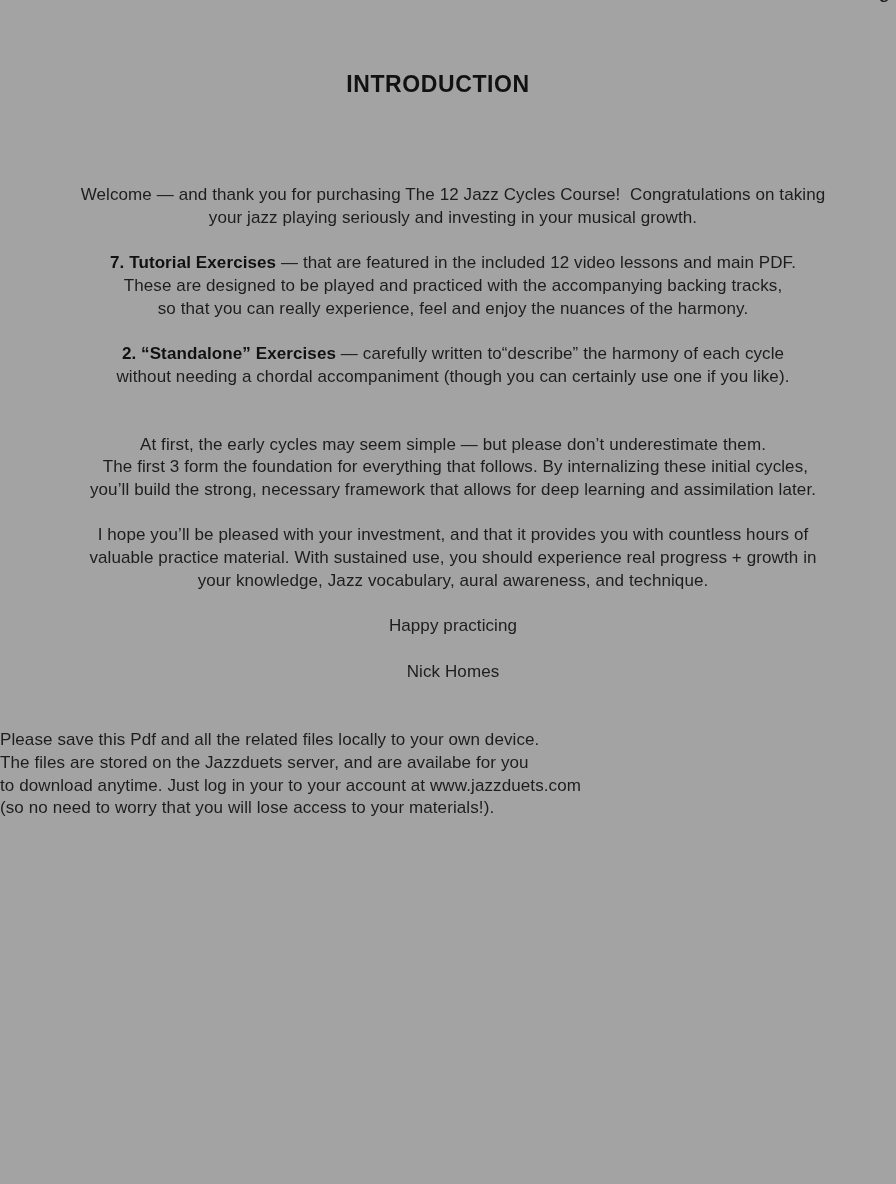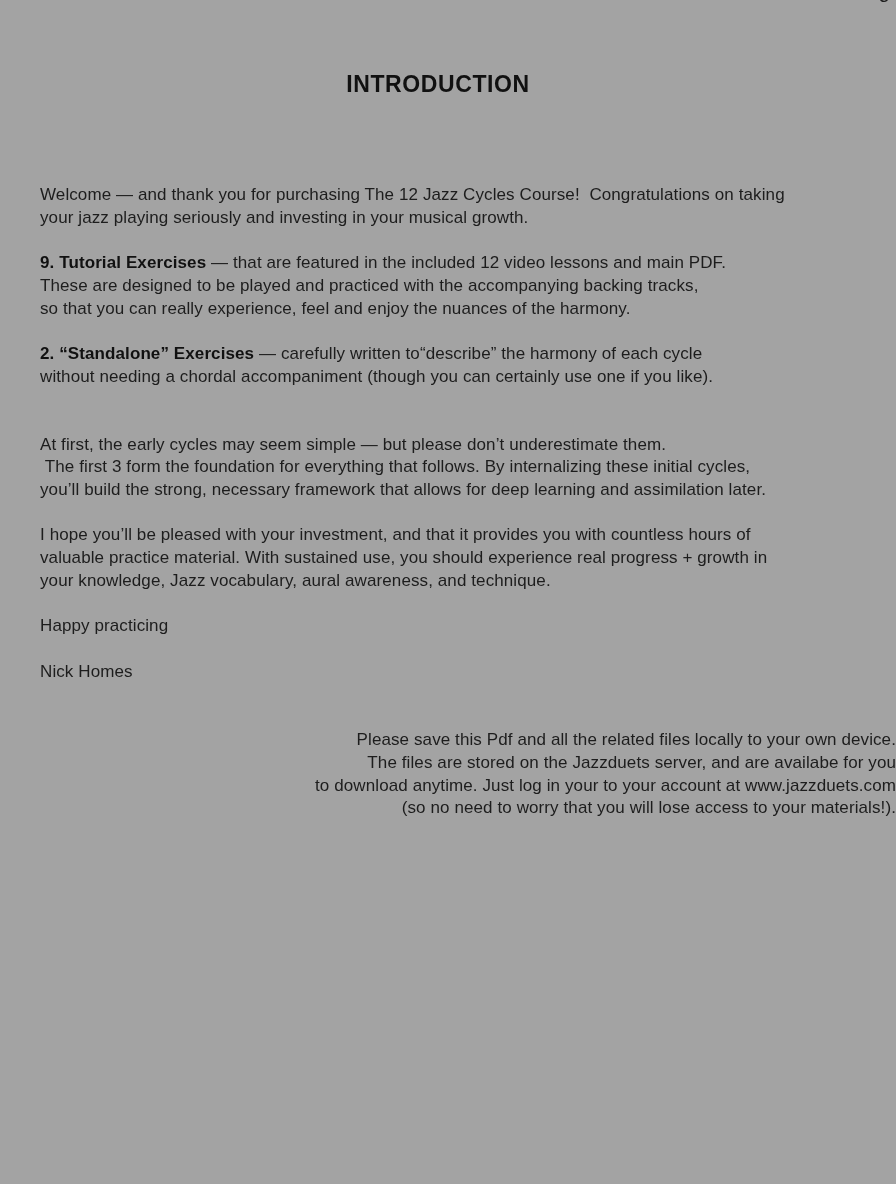--- a/index.html
+++ b/index.html
@@ -30,55 +30,56 @@
   }
   .body-text {
     margin: 86px 30px 0 40px;
     font-size: 17px;
     line-height: 22.7px;
     letter-spacing: 0.1px;
   }
   .body-text p {
     margin: 0 0 22.7px 0;
     white-space: pre-wrap;
+    text-align: center;
   }
   .body-text p.extra-gap {
     margin-bottom: 45.4px;
   }
   .body-text strong { font-weight: bold; color: #111; }
   .section-title {
     margin: 62px 37px 0 0;
     text-align: center;
     font-size: 27px;
     font-weight: bold;
     letter-spacing: 0.2px;
     color: #111;
   }
   .download-text {
     margin: 46px 0 0 0;
-    text-align: right;
+    text-align: left;
     font-size: 17px;
     line-height: 22.7px;
     letter-spacing: 0.1px;
     white-space: pre-line;
   }
 </style>
 </head>
 <body>
 
 <div class="page">
 
   <div class="page-number">3</div>
 
   <h1 class="doc-title">INTRODUCTION</h1>
 
   <div class="body-text">
     <p><span>Welcome — and thank you for purchasing The 12 Jazz Cycles Course!  Congratulations on taking
 your jazz playing seriously and investing in your musical growth.</span></p>
-    <p><strong>9. Tutorial Exercises</strong><span> — that are featured in the included 12 video lessons and main PDF.
+    <p><strong>7. Tutorial Exercises</strong><span> — that are featured in the included 12 video lessons and main PDF.
 These are designed to be played and practiced with the accompanying backing tracks,
 so that you can really experience, feel and enjoy the nuances of the harmony.</span></p>
     <p class="extra-gap"><strong>2. “Standalone” Exercises</strong><span> — carefully written to“describe” the harmony of each cycle
 without needing a chordal accompaniment (though you can certainly use one if you like).</span></p>
     <p><span>At first, the early cycles may seem simple — but please don’t underestimate them.
  The first 3 form the foundation for everything that follows. By internalizing these initial cycles,
 you’ll build the strong, necessary framework that allows for deep learning and assimilation later.</span></p>
     <p><span>I hope you’ll be pleased with your investment, and that it provides you with countless hours of
 valuable practice material. With sustained use, you should experience real progress + growth in
 your knowledge, Jazz vocabulary, aural awareness, and technique.</span></p>

